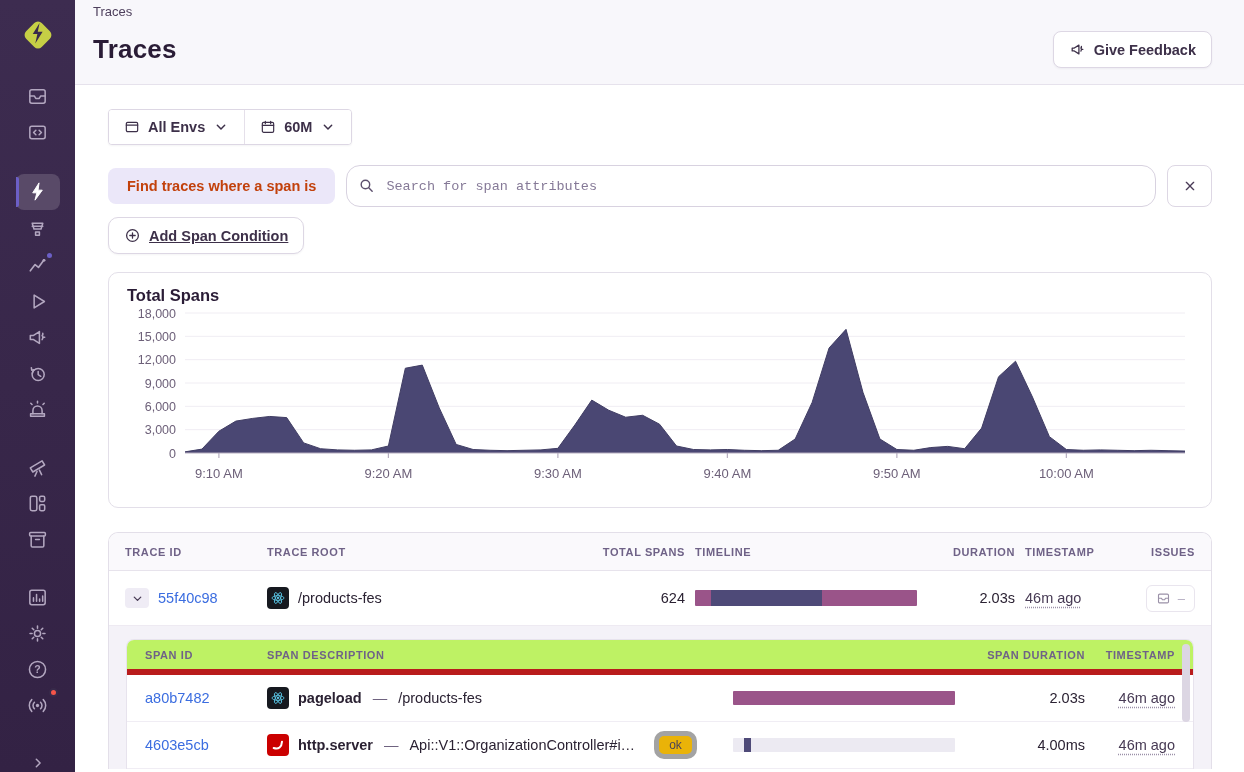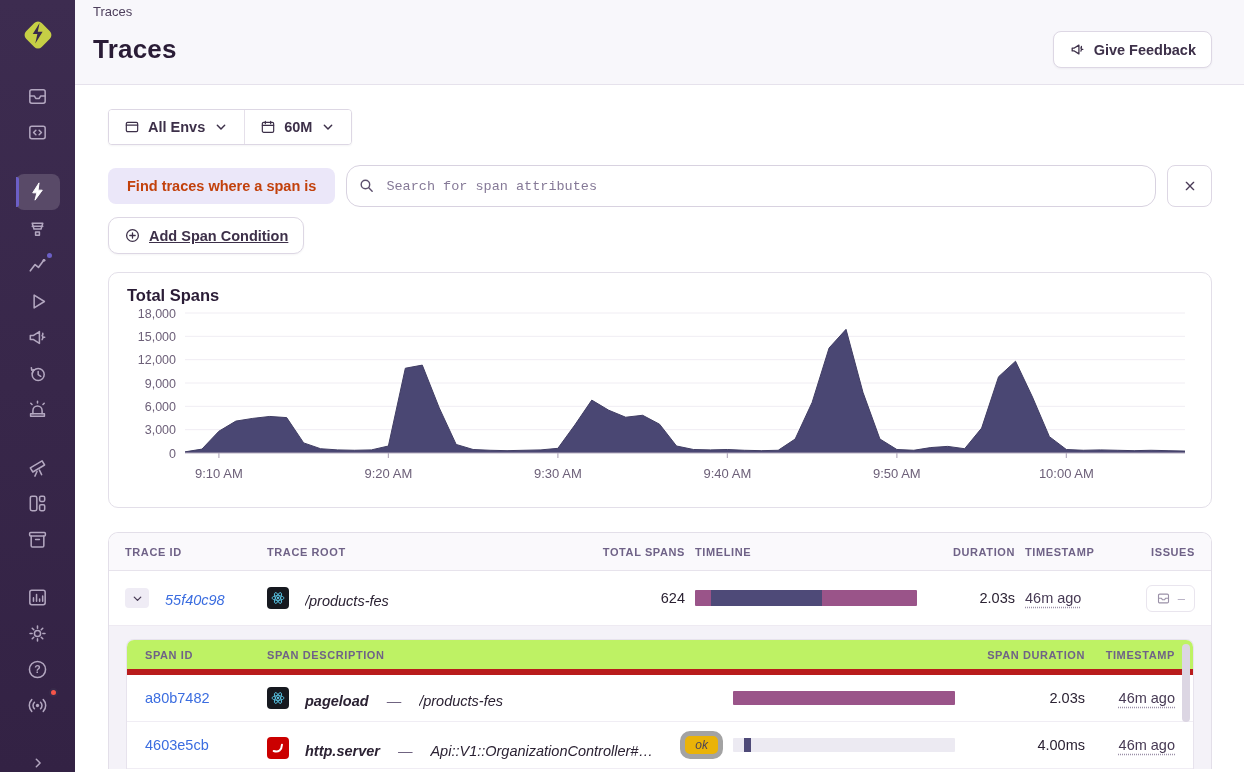--- a/index.html
+++ b/index.html
@@ -55,21 +55,21 @@
   .chart-title { font-size:16.5px; font-weight:700; color:#2a1c36; }
   .chart-wrap svg { display:block; width:100%; height:196px; font-family:"Liberation Sans", sans-serif; }
 
   
   .traces-table { margin-top:24px; border-radius:10px 10px 0 0; border-bottom:none; overflow:hidden; }
   .t-grid { display:grid; grid-template-columns:132px 1fr 120px 222px 88px 100px 60px; gap:10px; align-items:center; padding:0 16px; }
   .t-head { background:#faf9fc; border-bottom:1px solid #e7e3ec; height:38px; }
   .th { font-size:11px; font-weight:700; letter-spacing:.6px; color:#6f6287; text-transform:uppercase; white-space:nowrap; }
   .right { text-align:right; justify-self:end; }
   .t-row { background:#fff; height:54px; font-size:14.5px; }
-  .cell-flex { display:flex; align-items:flex-end; gap:16px; min-width:0;font-style:italic; }
+  .cell-flex { display:flex; align-items:center; gap:9px; min-width:0; }
   .toggle-btn { width:24px; height:20px; background:#efecf5; border:none; border-radius:4px; display:inline-flex; align-items:center; justify-content:center; color:#473a54; cursor:pointer; flex:0 0 auto; }
   .toggle-btn svg { width:13px; height:13px; }
   .id-link { color:#3b6de0; cursor:pointer; text-decoration:none; }
   .chip { width:22px; height:22px; border-radius:4px; display:inline-flex; align-items:center; justify-content:center; flex:0 0 auto; }
   .chip svg { width:16px; height:16px; }
   .chip.react { background:#16191f; }
   .chip.ruby { background:#cb0000; }
   .num { color:#2b2233; }
   .bar-track { position:relative; height:16px; width:100%; border-radius:1px; overflow:hidden; background:transparent; }
   .bar-track.with-track { background:#eceaf2; height:14px; }

